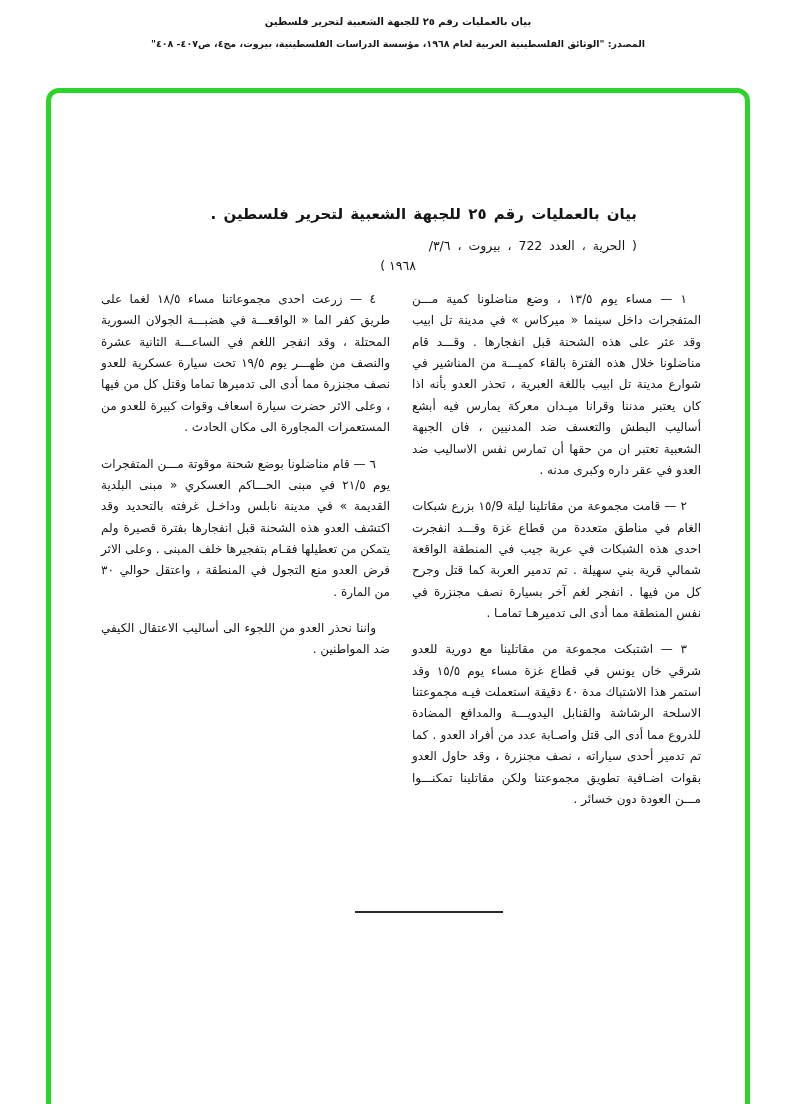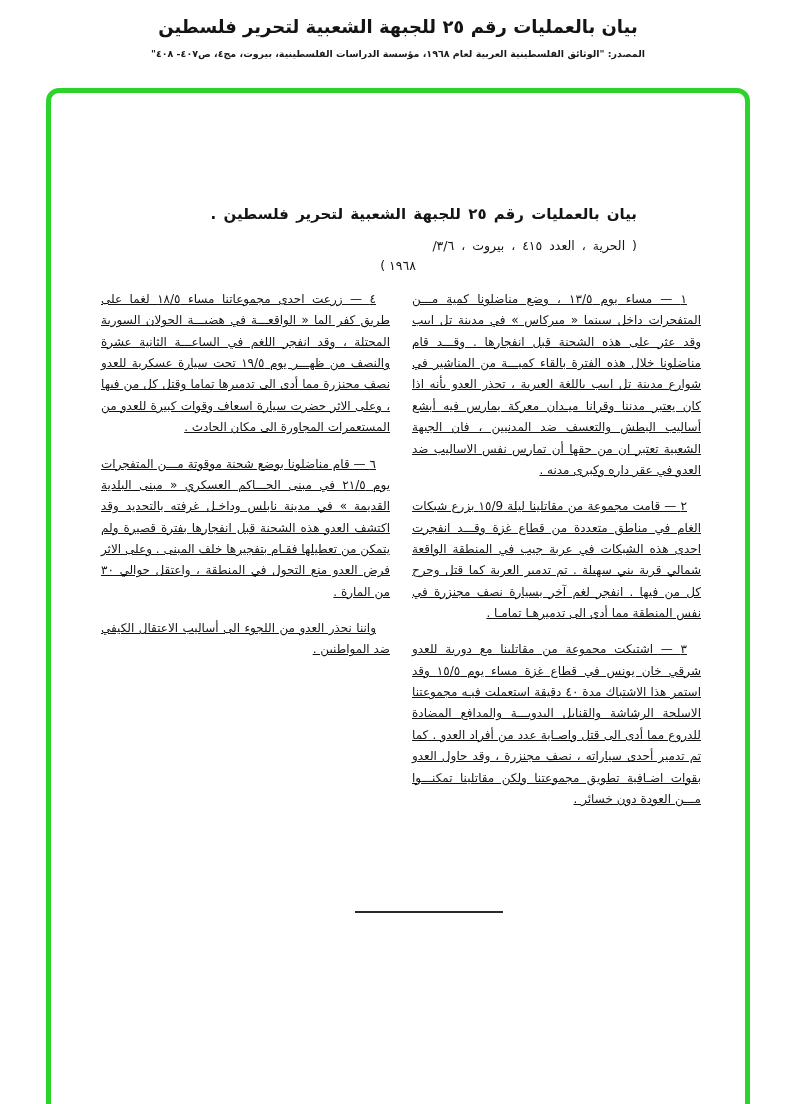--- a/index.html
+++ b/index.html
@@ -5,21 +5,21 @@
   * { margin:0; padding:0; box-sizing:border-box; }
   html,body { width:796px; height:1104px; }
   body {
     background:#ffffff;
     font-family:"DejaVu Sans", sans-serif;
     color:#141414;
     position:relative;
     overflow:hidden;
   }
   .page-header { text-align:center; padding-top:16px; direction:rtl; }
-  .header-title { font-size:18px; font-weight:bold; letter-spacing:0.2px; }
+  .header-title { font-size:10px; font-weight:bold; letter-spacing:0.2px; }
   .header-source { font-size:9.5px; font-weight:bold; margin-top:11px; color:#1a1a1a; }
 
   .doc-frame {
     position:absolute;
     left:46px; top:88px;
     width:704px; height:1074px;
     border:5px solid var(--green, #2bd32b);
     border-radius:13px;
     background:#ffffff;
   }
@@ -43,42 +43,41 @@
     font-size:12.5px;
     text-align:center;
     margin-top:5px;
   }
   .columns { display:flex; gap:22px; margin-top:16px; }
   .col {
     width:289px;
     font-size:12px;
     line-height:1.78;
     text-align:justify;
-    text-decoration:underline;
   }
   .col p { margin-bottom:15px; text-indent:14px; }
   .footer-rule {
     position:absolute;
     left:304px; top:818px;
     width:148px;
     border-top:2px solid #2a2a2a;
   }
 </style>
 </head>
 <body>
 
 <div class="page-header">
   <div class="header-title">بيان بالعمليات رقم ٢٥ للجبهة الشعبية لتحرير فلسطين</div>
   <div class="header-source">المصدر: "الوثائق الفلسطينية العربية لعام ١٩٦٨، مؤسسة الدراسات الفلسطينية، بيروت، مج٤، ص٤٠٧- ٤٠٨"</div>
 </div>
 
 <div class="doc-frame">
   <div class="doc-inner" dir="rtl">
     <div class="doc-title">بيان بالعمليات رقم ٢٥ للجبهة الشعبية لتحرير فلسطين .</div>
-    <div class="doc-cite">( الحرية ، العدد ٤١٥ ، بيروت ، ٣/٦/</div>
+    <div class="doc-cite">( الحرية ، العدد 722 ، بيروت ، ٣/٦/</div>
     <div class="doc-cite-year">١٩٦٨ )</div>
     <div class="columns">
       <div class="col">
         <p>١ — مساء يوم ١٣/٥ ، وضع مناضلونا كمية مـــن المتفجرات داخل سينما « ميركاس » في مدينة تل ابيب وقد عثر على هذه الشحنة قبل انفجارها . وقـــد قام مناضلونا خلال هذه الفترة بالقاء كميـــة من المناشير في شوارع مدينة تل ابيب باللغة العبرية ، تحذر العدو بأنه اذا كان يعتبر مدننا وقرانا ميـدان معركة يمارس فيه أبشع أساليب البطش والتعسف ضد المدنيين ، فان الجبهة الشعبية تعتبر ان من حقها أن تمارس نفس الاساليب ضد العدو في عقر داره وكبرى مدنه .</p>
         <p>٢ — قامت مجموعة من مقاتلينا ليلة ١٥/9 بزرع شبكات الغام في مناطق متعددة من قطاع غزة وقـــد انفجرت احدى هذه الشبكات في عربة جيب في المنطقة الواقعة شمالي قرية بني سهيلة . تم تدمير العربة كما قتل وجرح كل من فيها . انفجر لغم آخر بسيارة نصف مجنزرة في نفس المنطقة مما أدى الى تدميرهـا تمامـا .</p>
         <p>٣ — اشتبكت مجموعة من مقاتلينا مع دورية للعدو شرقي خان يونس في قطاع غزة مساء يوم ١٥/٥ وقد استمر هذا الاشتباك مدة ٤٠ دقيقة استعملت فيـه مجموعتنا الاسلحة الرشاشة والقنابل اليدويـــة والمدافع المضادة للدروع مما أدى الى قتل واصـابة عدد من أفراد العدو . كما تم تدمير أحدى سياراته ، نصف مجنزرة ، وقد حاول العدو بقوات اضـافية تطويق مجموعتنا ولكن مقاتلينا تمكنـــوا مـــن العودة دون خسائر .</p>
       </div>
       <div class="col">
         <p>٤ — زرعت احدى مجموعاتنا مساء ١٨/٥ لغما على طريق كفر الما « الواقعـــة في هضبـــة الجولان السورية المحتلة ، وقد انفجر اللغم في الساعـــة الثانية عشرة والنصف من ظهـــر يوم ١٩/٥ تحت سيارة عسكرية للعدو نصف مجنزرة مما أدى الى تدميرها تماما وقتل كل من فيها ، وعلى الاثر حضرت سيارة اسعاف وقوات كبيرة للعدو من المستعمرات المجاورة الى مكان الحادث .</p>
         <p>٦ — قام مناضلونا بوضع شحنة موقوتة مـــن المتفجرات يوم ٢١/٥ في مبنى الحـــاكم العسكري « مبنى البلدية القديمة » في مدينة نابلس وداخـل غرفته بالتحديد وقد اكتشف العدو هذه الشحنة قبل انفجارها بفترة قصيرة ولم يتمكن من تعطيلها فقـام بتفجيرها خلف المبنى . وعلى الاثر فرض العدو منع التجول في المنطقة ، واعتقل حوالي ٣٠ من المارة .</p>

